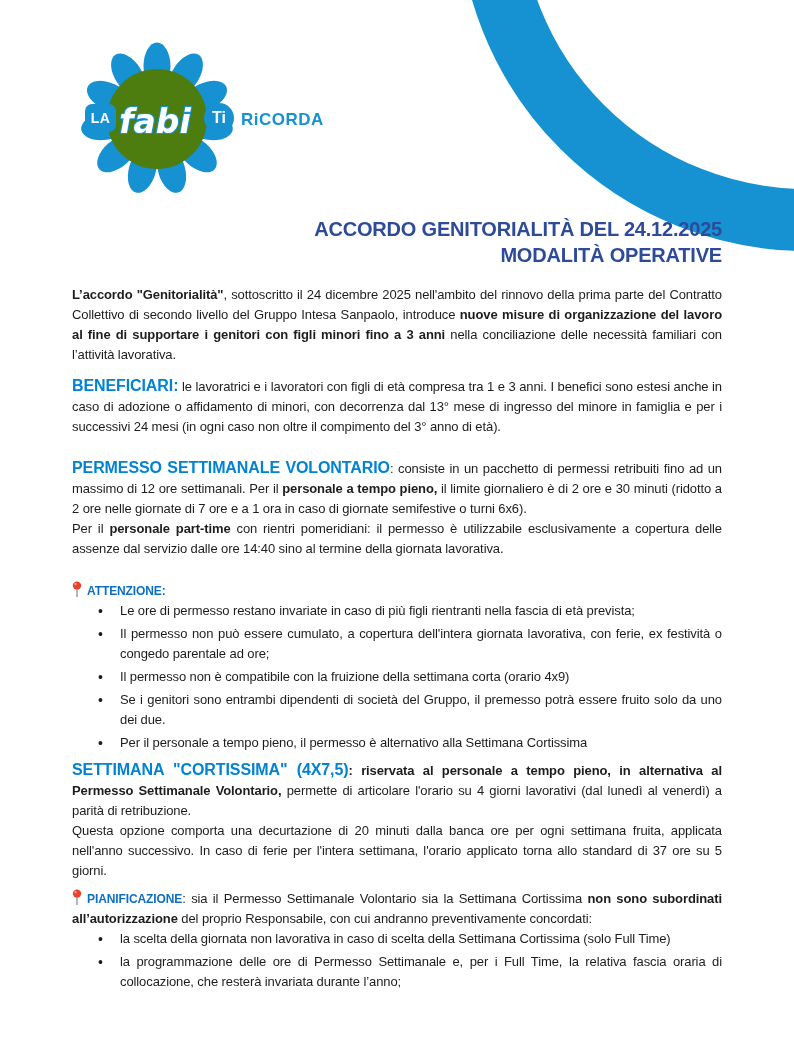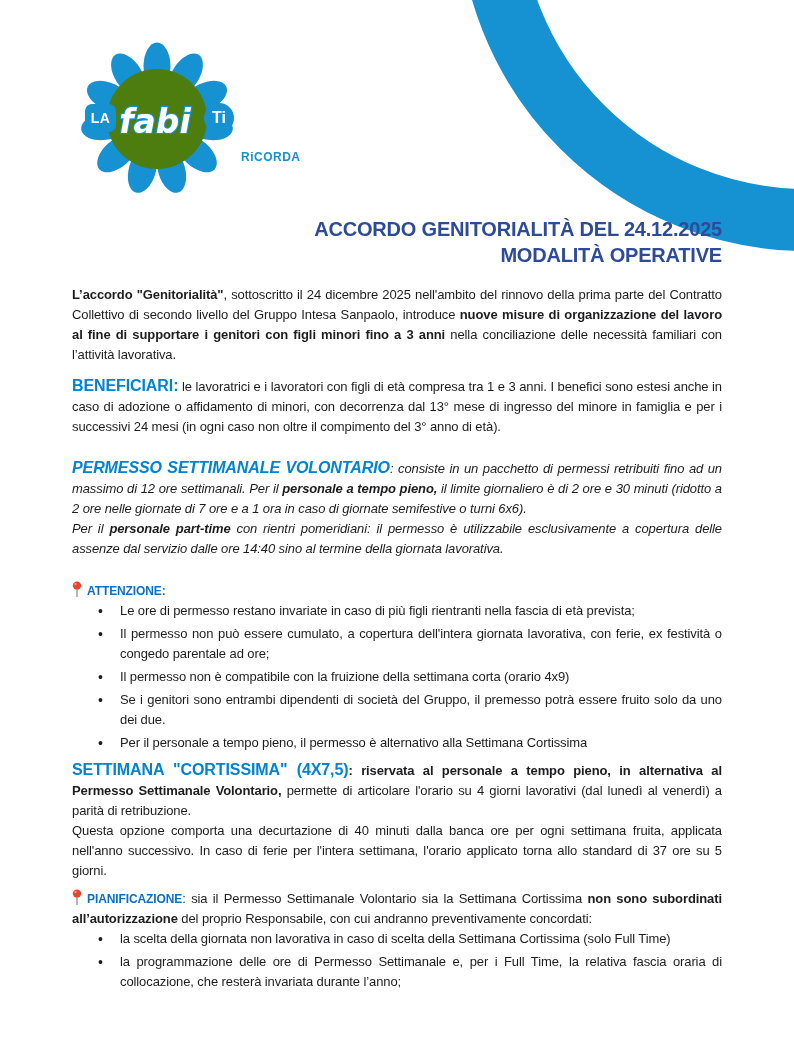--- a/index.html
+++ b/index.html
@@ -36,40 +36,39 @@
     letter-spacing:.5px;
   }
   .ti-badge {
     position:absolute; left:129px; top:65px; width:30px; height:30px;
     background:var(--accent,#1691d1); border-radius:50%;
     color:#fff; font-weight:bold; font-size:16px; 
     display:flex; align-items:center; justify-content:center;
   }
   .ricorda {
     position:absolute; left:166px; top:72px;
-    color:var(--accent,#1691d1); font-weight:bold; font-size:12px;
+    color:var(--accent,#1691d1); font-weight:bold; font-size:17px;
     letter-spacing:.5px;
-    margin-top:40px;
   }
 
   
   .sec {
     position:absolute; left:72px; width:650px;
     font-size:13px; line-height:20px; letter-spacing:-0.1px;
     text-align:justify; color:var(--body,#1d1d1f);
   }
   .page-title {
     position:absolute; left:72px; top:216px; width:650px;
     color:var(--title,#2e4b9a); font-weight:bold;
     font-size:20px; line-height:26px; letter-spacing:-0.2px;
     text-align:right;
   }
   .intro        { top:285px; }
   .beneficiari  { top:376px; }
-  .permesso     { top:458px;font-style:italic; }
+  .permesso     { top:458px; }
   .attenzione   { top:581px; }
   .cortissima   { top:760px; }
   .pianificazione { top:889px; }
 
   .label-blue {
     color:var(--label,#0d6fc4); font-weight:bold; font-size:12px;
   }
   ul.dots { list-style:none; margin-top:0; }
   ul.dots li {
     position:relative; padding-left:48px; margin-bottom:3px;
@@ -143,21 +142,21 @@
       <li>Le ore di permesso restano invariate in caso di più figli rientranti nella fascia di età prevista;</li>
       <li>Il permesso non può essere cumulato, a copertura dell'intera giornata lavorativa, con ferie, ex festività o congedo parentale ad ore;</li>
       <li>Il permesso non è compatibile con la fruizione della settimana corta (orario 4x9)</li>
       <li>Se i genitori sono entrambi dipendenti di società del Gruppo, il premesso potrà essere fruito solo da uno dei due.</li>
       <li>Per il personale a tempo pieno, il permesso è alternativo alla Settimana Cortissima</li>
     </ul>
   </div>
 
   <div class="sec cortissima">
     <p class="cont"><span style="font-weight: bold; color: rgb(0, 131, 211); font-size: 16px;">SETTIMANA "CORTISSIMA" (4X7,5)</span><span style="font-weight: bold;">: </span><span style="font-weight: bold;">riservata al personale a tempo pieno, in alternativa al Permesso Settimanale Volontario,</span><span> permette di articolare l'orario su 4 giorni lavorativi (dal lunedì al venerdì) a parità di retribuzione.</span></p>
-    <p class="cont">Questa opzione comporta una decurtazione di 40 minuti dalla banca ore per ogni settimana fruita, applicata nell'anno successivo. In caso di ferie per l'intera settimana, l'orario applicato torna allo standard di 37 ore su 5 giorni.</p>
+    <p class="cont">Questa opzione comporta una decurtazione di 20 minuti dalla banca ore per ogni settimana fruita, applicata nell'anno successivo. In caso di ferie per l'intera settimana, l'orario applicato torna allo standard di 37 ore su 5 giorni.</p>
   </div>
 
   <div class="sec pianificazione">
     <p class="cont">
       <svg class="pin-icon" width="10" height="17" viewBox="0 0 10 17" aria-hidden="true">
         <circle cx="5" cy="4.6" r="4.2" fill="var(--pin,#e8432e)"></circle>
         <circle cx="3.5" cy="3.1" r="1.2" fill="#ff9d94"></circle>
         <line x1="5" y1="8.8" x2="5" y2="16" stroke="var(--needle,#8f8f8f)" stroke-width="1.3"></line>
       </svg><span class="label-blue">PIANIFICAZIONE</span><span>: sia il Permesso Settimanale Volontario sia la Settimana Cortissima </span><span style="font-weight: bold;">non sono subordinati all’autorizzazione</span><span> del proprio Responsabile, con cui andranno preventivamente concordati:</span></p>
     <ul class="dots pian-list">

